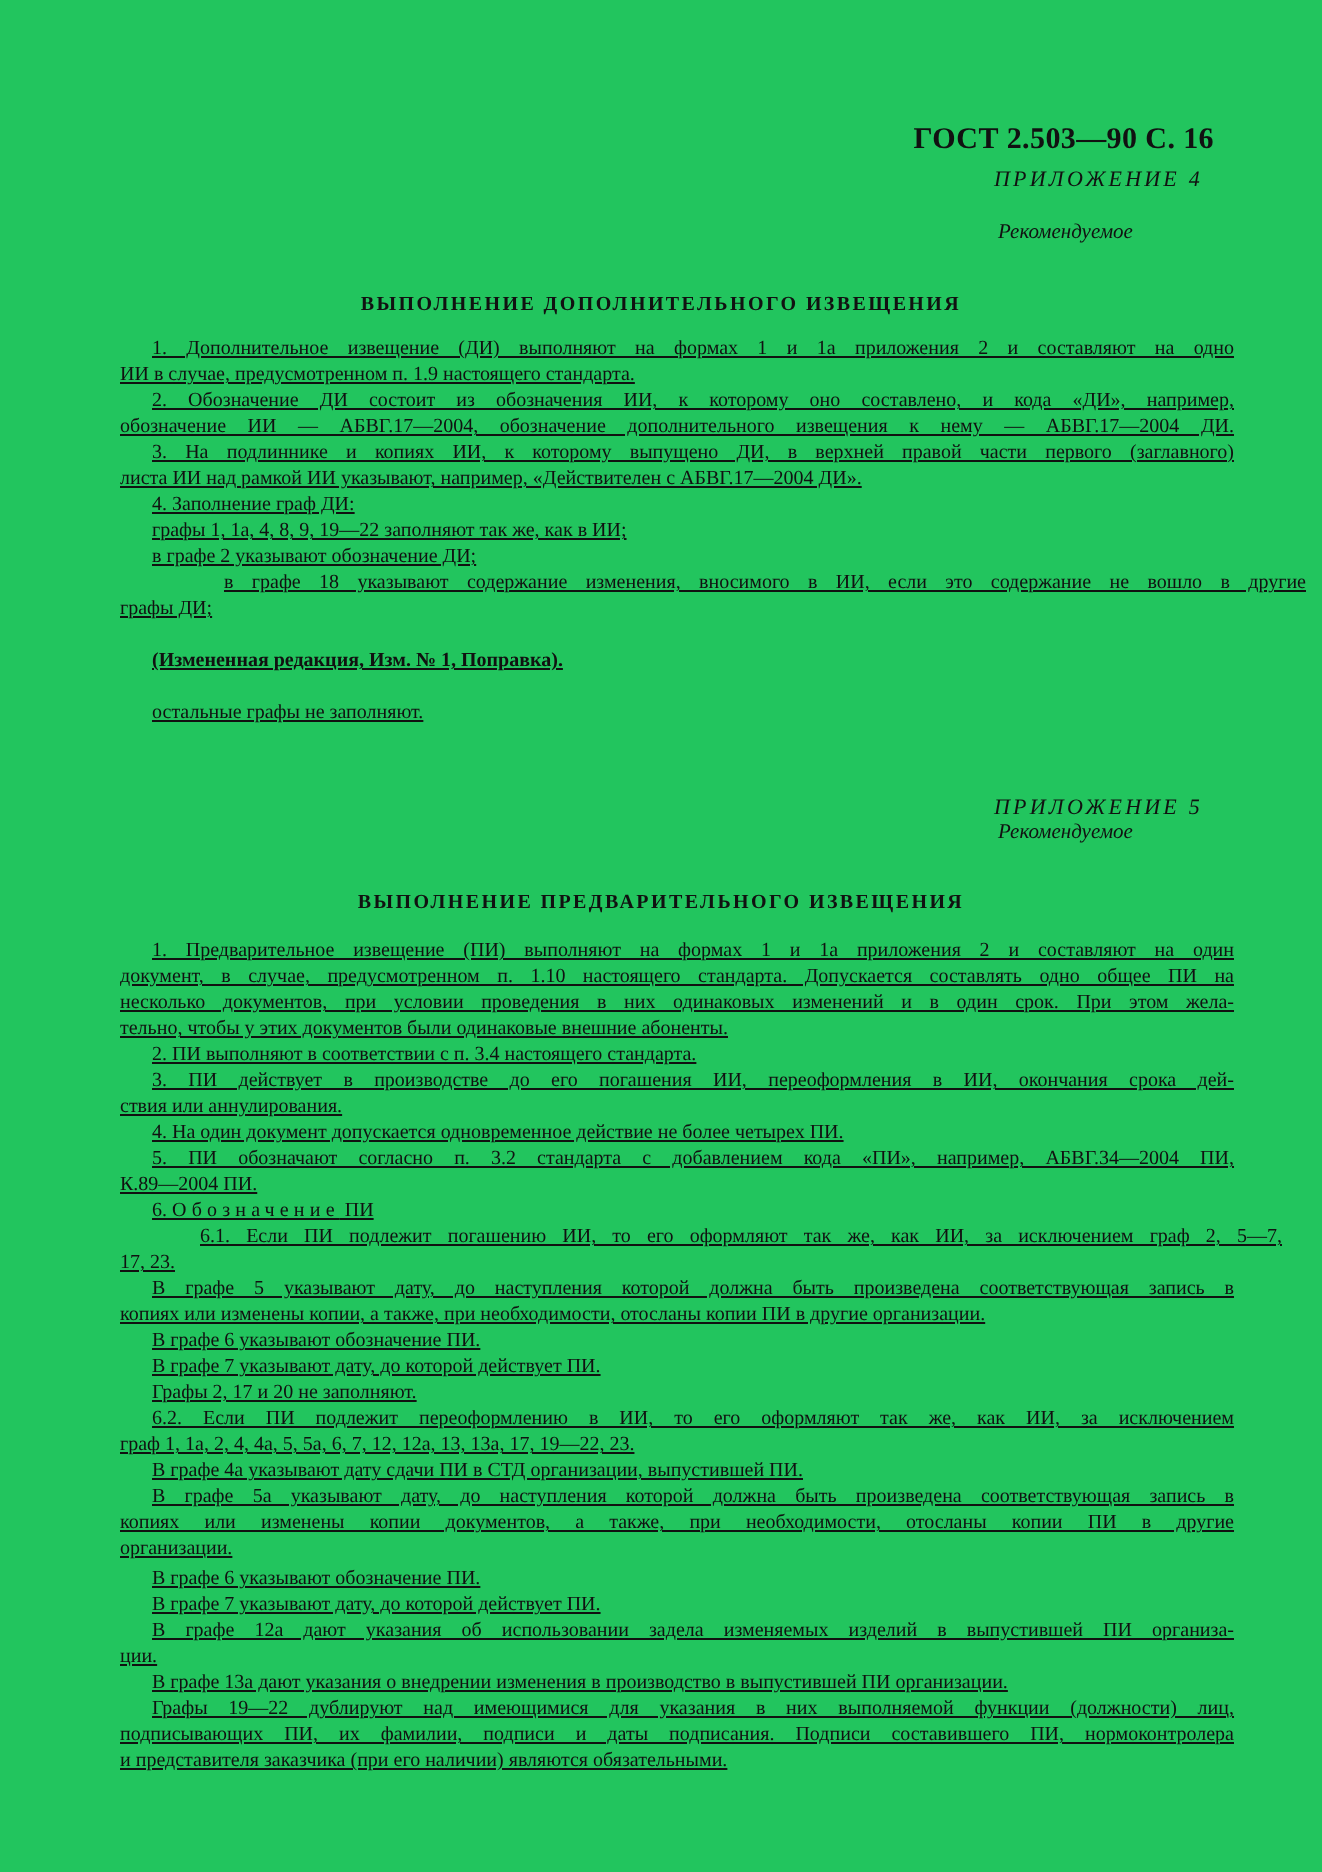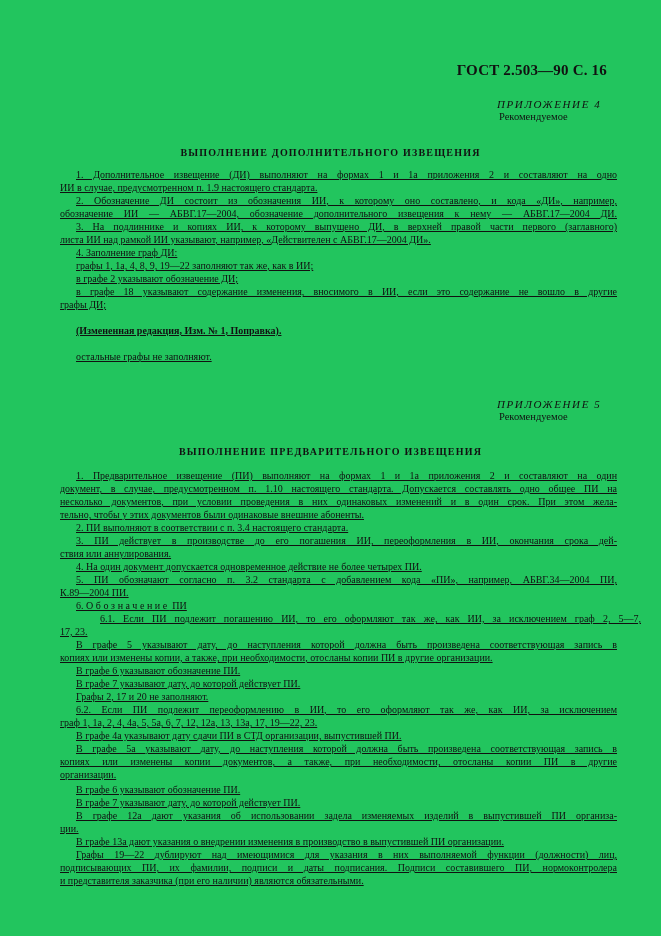--- a/index.html
+++ b/index.html
@@ -1,52 +1,52 @@
 <!DOCTYPE html>
 <html><head>
 <meta charset="utf-8">
 <style>
   html, body { margin: 0; padding: 0; background: #ffffff; }
   body { width: 661px; height: 936px; position: relative; overflow: hidden;
          font-family: "Liberation Serif", "DejaVu Serif", serif; color: #111; }
   .page { position: absolute; left: 0; top: 0; width: 661px; height: 936px; background: #22c55e; }
   .hdr { position: absolute; right: 54px; top: 62px; font-weight: bold; font-size: 15px; letter-spacing: 0.2px; }
   .app { position: absolute; font-style: italic; font-size: 11px; letter-spacing: 1.6px; }
-  .rec { position: absolute; font-size: 10.5px; }
+  .rec { position: absolute; font-style: italic; font-size: 10.5px; }
   .title { position: absolute; left: 0; width: 661px; text-align: center; font-weight: bold; font-size: 10px; letter-spacing: 1.2px; }
   .ln { position: absolute; font-size: 10px; line-height: 12px; white-space: nowrap; text-decoration: underline; }
   .full { left: 60px; width: 557px; text-align: justify; text-align-last: justify; }
   .ind  { left: 76px; width: 541px; text-align: justify; text-align-last: justify; }
   .indl { left: 76px; }
   .left { left: 60px; }
   .bold { font-weight: bold; }
   .sp { letter-spacing: 2.6px; }
 </style>
 </head>
 <body>
 
 <div class="page">
 
   <div class="hdr">ГОСТ 2.503—90 С. 16</div>
 
-  <div class="app" style="left:497px; top:98px;">ПРИЛОЖЕНИЕ 4</div>
+  <div class="app" style="left:497px; top:84px;">ПРИЛОЖЕНИЕ 4</div>
   <div class="rec" style="left:499px; top:111px;">Рекомендуемое</div>
   <div class="title" style="top:147px;">ВЫПОЛНЕНИЕ ДОПОЛНИТЕЛЬНОГО ИЗВЕЩЕНИЯ</div>
 
   <div>
     <div class="ln ind" style="top:169px;">1.  Дополнительное извещение (ДИ) выполняют на формах 1 и 1а приложения 2 и составляют на одно</div>
     <div class="ln left" style="top:182px;">ИИ в случае, предусмотренном п. 1.9 настоящего стандарта.</div>
     <div class="ln ind" style="top:195px;">2.  Обозначение ДИ состоит из обозначения ИИ, к которому оно составлено, и кода «ДИ», например,</div>
     <div class="ln full" style="top:208px;">обозначение ИИ — АБВГ.17—2004, обозначение дополнительного извещения к нему — АБВГ.17—2004 ДИ.</div>
     <div class="ln ind" style="top:221px;">3.  На подлиннике и копиях ИИ, к которому выпущено ДИ, в верхней правой части первого (заглавного)</div>
     <div class="ln left" style="top:234px;">листа ИИ над рамкой ИИ указывают, например, «Действителен с АБВГ.17—2004 ДИ».</div>
     <div class="ln indl" style="top:247px;">4.  Заполнение граф ДИ:</div>
     <div class="ln indl" style="top:260px;">графы 1, 1а, 4, 8, 9, 19—22 заполняют так же, как в ИИ;</div>
     <div class="ln indl" style="top:273px;">в графе 2 указывают обозначение ДИ;</div>
-    <div class="ln ind" style="top:286px;">в графе 18 указывают содержание изменения, вносимого в ИИ, если это содержание не вошло в другие</div>
+    <div class="ln ind" style="top:286px;margin-left:36px;">в графе 18 указывают содержание изменения, вносимого в ИИ, если это содержание не вошло в другие</div>
     <div class="ln left" style="top:299px;">графы ДИ;</div>
     <div class="ln indl" style="top:332px;margin-top:19px;">остальные графы не заполняют.</div>
     <div class="ln indl bold" style="top:325px;">(Измененная редакция, Изм. №  1, Поправка).</div>
   </div>
 
   <div class="app" style="left:497px; top:398px;">ПРИЛОЖЕНИЕ 5</div>
   <div class="rec" style="left:499px; top:411px;">Рекомендуемое</div>
   <div class="title" style="top:446px;">ВЫПОЛНЕНИЕ ПРЕДВАРИТЕЛЬНОГО ИЗВЕЩЕНИЯ</div>
 
   <div>

